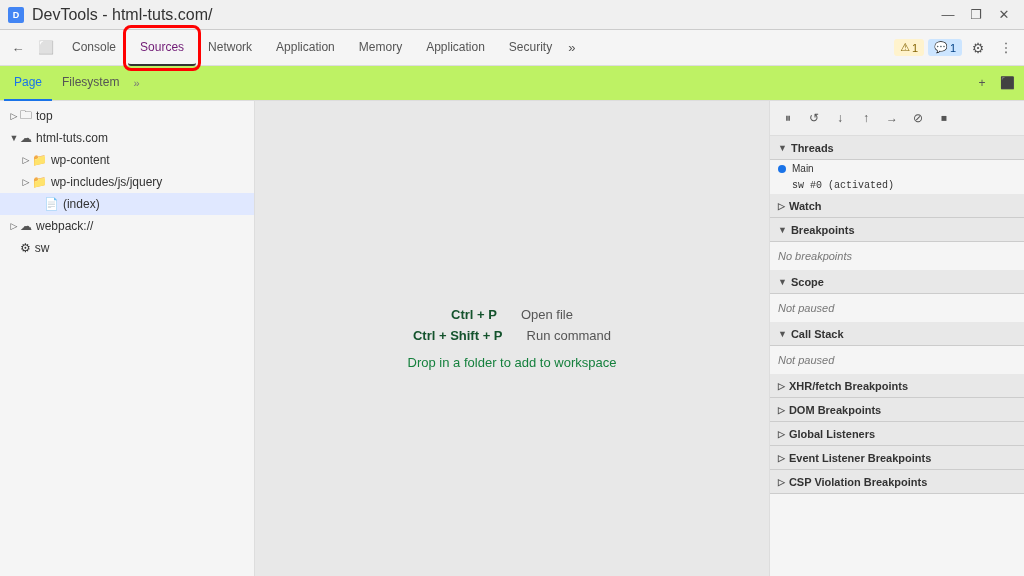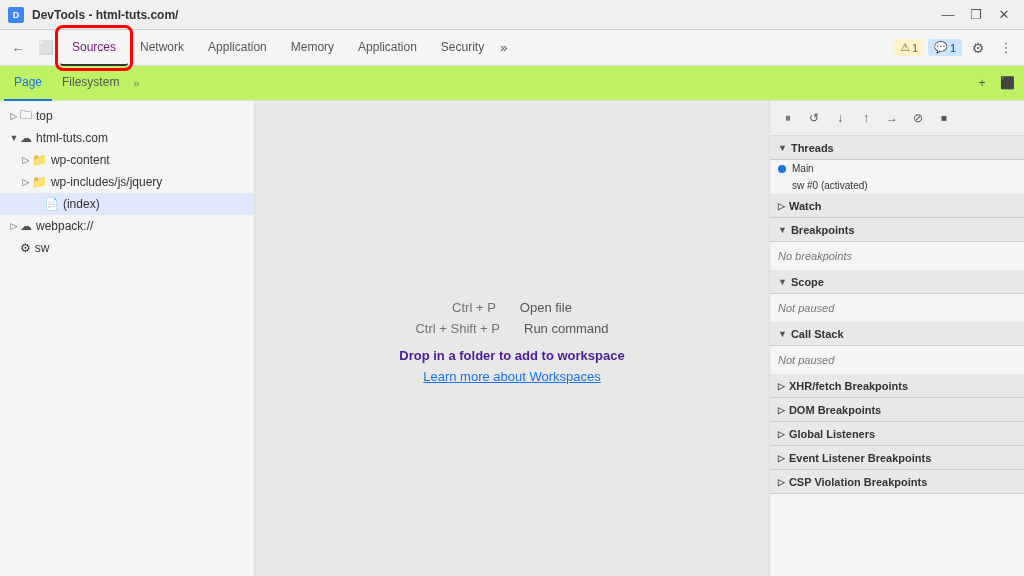--- a/index.html
+++ b/index.html
@@ -25,24 +25,23 @@
     }
     .title-bar-icon {
       width: 16px;
       height: 16px;
       background: #4285f4;
       border-radius: 2px;
       display: flex; align-items: center; justify-content: center;
       color: white; font-size: 9px; font-weight: bold;
     }
     .title-bar-text {
-      font-size: 12px;
+      font-size: 16px;
       color: #333;
       flex: 1;
-      font-weight: bold;
     }
     .title-bar-controls {
       display: flex; gap: 4px;
     }
     .title-btn {
       width: 24px; height: 24px;
       background: transparent;
       border: none;
       cursor: pointer;
       display: flex; align-items: center; justify-content: center;
@@ -224,31 +223,30 @@
       color: #555;
     }
     .hint-row {
       display: flex;
       gap: 24px;
       justify-content: center;
       margin: 6px 0;
       font-size: 13px;
     }
     .hint-key {
-      color: #737373;
-      font-weight: 400;
+      color: #14532d;
+      font-weight: 700;
     }
     .hint-desc {
       color: #555;
     }
     .hint-drop {
       font-size: 13px;
-      color: #4c1d95;
+      color: #15803d;
       margin: 12px 0 6px;
-      font-weight: bold;
     }
     .hint-link {
       color: #1a73e8;
       text-decoration: underline;
       cursor: pointer;
       font-size: 13px;
     }
 
     
     .right-panel {
@@ -332,20 +330,21 @@
     <button class="title-btn">—</button>
     <button class="title-btn">❐</button>
     <button class="title-btn close">✕</button>
   </div>
 </div>
 
 <div class="main-toolbar">
   <button class="toolbar-icon-btn">←</button>
   <button class="toolbar-icon-btn">⬜</button>
 
+  <button class="toolbar-tab">Console</button>
   <button class="toolbar-tab highlighted active">Sources</button>
   <button class="toolbar-tab">Network</button>
   <button class="toolbar-tab">Application</button>
   <button class="toolbar-tab">Memory</button>
   <button class="toolbar-tab">Application</button>
   <button class="toolbar-tab">Security</button>
   <span class="toolbar-dots">»</span>
 
   <div class="toolbar-spacer"></div>
 
@@ -432,21 +431,20 @@
     <div class="workspace-hint">
       <div class="hint-row">
         <span class="hint-key">Ctrl + P</span>
         <span class="hint-desc">Open file</span>
       </div>
       <div class="hint-row">
         <span class="hint-key">Ctrl + Shift + P</span>
         <span class="hint-desc">Run command</span>
       </div>
       <div class="hint-drop">Drop in a folder to add to workspace</div>
-      <a class="hint-link">Learn more about Workspaces</a>
     </div>
   </div>
 
   <div class="right-panel">
 
     <div class="right-toolbar">
       <button class="right-tool-btn">⏸</button>
       <button class="right-tool-btn">↺</button>
       <button class="right-tool-btn">↓</button>
       <button class="right-tool-btn">↑</button>
@@ -457,21 +455,21 @@
 
     <div class="section-header">
       <span class="section-arrow">▼</span>
       <span>Threads</span>
     </div>
     <div>
       <div class="thread-item">
         <span class="thread-dot dot-blue"></span>
         Main
       </div>
-      <div class="thread-item" style="padding-left: 22px;">
+      <div class="thread-item" style="padding-left: 22px; font-family: Liberation Mono, monospace;">
         sw #0 (activated)
       </div>
     </div>
 
     <div class="section-header">
       <span class="section-arrow">▷</span>
       <span>Watch</span>
     </div>
 
     <div class="section-header">

